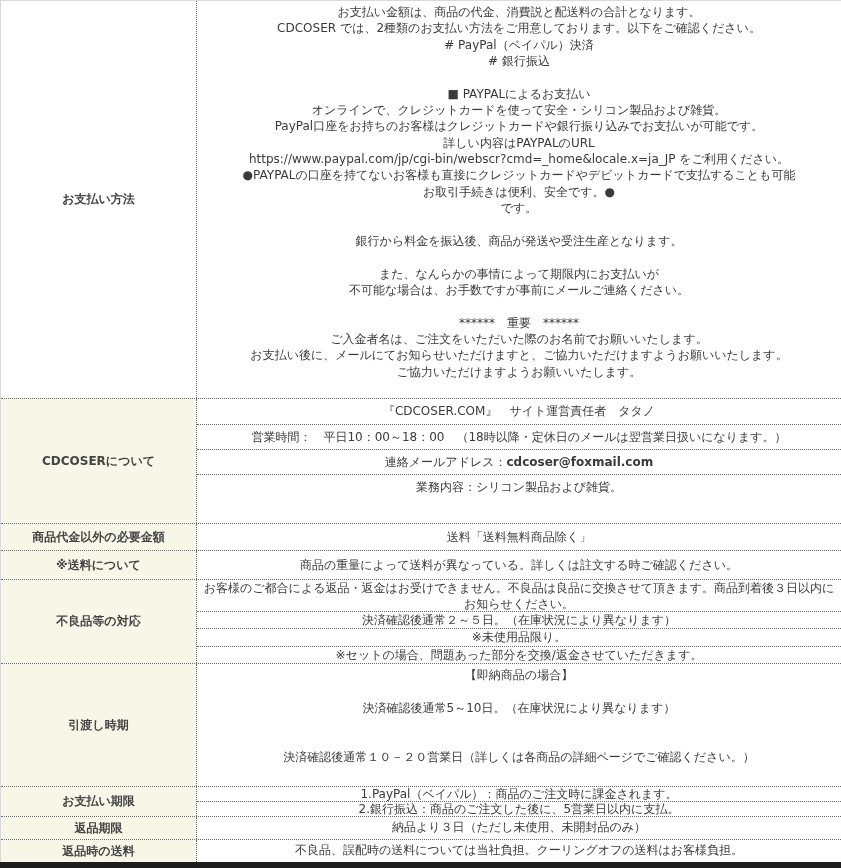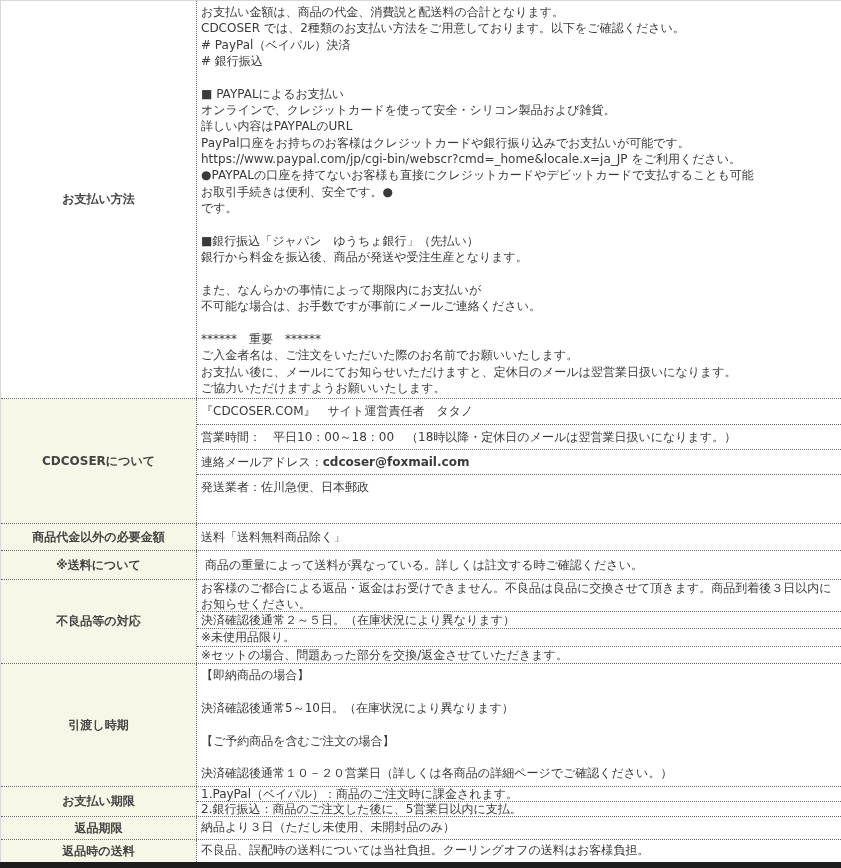--- a/index.html
+++ b/index.html
@@ -44,20 +44,21 @@
     padding:0 21px;
   }
   .label-cell.white{background:#fff;}
   .content-cell{
     flex:1;
     box-sizing:border-box;
     border-left:1px dotted var(--row-border);
     display:flex;
     flex-direction:column;
     overflow:hidden;
+    text-align:center;
   }
   .sub-cell{
     box-sizing:border-box;
     padding:2px 4px;
     overflow:hidden;
   }
   .sub-cell + .sub-cell{border-top:1px dotted var(--row-border);}
   .line{line-height:16px;}
   .bold{font-weight:bold;}
 
@@ -108,54 +109,53 @@
       <div class="label-cell white">お支払い方法</div>
       <div class="content-cell">
         <div class="sub-cell">
           <div class="line">お支払い金額は、商品の代金、消費説と配送料の合計となります。</div>
           <div class="line">CDCOSER では、2種類のお支払い方法をご用意しております。以下をご確認ください。</div>
           <div class="line"># PayPal（ベイパル）決済</div>
           <div class="line"># 銀行振込</div>
           <div class="line">&nbsp;</div>
           <div class="line">■ PAYPALによるお支払い</div>
           <div class="line">オンラインで、クレジットカードを使って安全・シリコン製品および雑貨。</div>
+          <div class="line">PayPal口座をお持ちのお客様はクレジットカードや銀行振り込みでお支払いが可能です。</div>
           <div class="line">詳しい内容はPAYPALのURL</div>
-          <div class="line">PayPal口座をお持ちのお客様はクレジットカードや銀行振り込みでお支払いが可能です。</div>
           <div class="line"><span>https://www.paypal.com/jp/cgi-bin/webscr?cmd=_home&amp;locale.x=ja_JP</span><span> をご利用ください。</span></div>
           <div class="line">●PAYPALの口座を持てないお客様も直接にクレジットカードやデビットカードで支払することも可能</div>
           <div class="line">お取引手続きは便利、安全です。●</div>
           <div class="line">です。</div>
           <div class="line">&nbsp;</div>
-          <div class="line">■銀行振込「ジャパン　ゆうちょ銀行」（先払い）</div>
           <div class="line">銀行から料金を振込後、商品が発送や受注生産となります。</div>
           <div class="line">&nbsp;</div>
           <div class="line">また、なんらかの事情によって期限内にお支払いが</div>
           <div class="line">不可能な場合は、お手数ですが事前にメールご連絡ください。</div>
           <div class="line">&nbsp;</div>
           <div class="line">******　重要　******</div>
           <div class="line">ご入金者名は、ご注文をいただいた際のお名前でお願いいたします。</div>
-          <div class="line">お支払い後に、メールにてお知らせいただけますと、定休日のメールは翌営業日扱いになります。</div>
+          <div class="line">お支払い後に、メールにてお知らせいただけますと、ご協力いただけますようお願いいたします。</div>
           <div class="line">ご協力いただけますようお願いいたします。</div>
         </div>
       </div>
     </div>
     <div class="row" id="row-about-cdcoser">
       <div class="label-cell">CDCOSERについて</div>
       <div class="content-cell">
         <div class="sub-cell">
           <div class="line">『CDCOSER.COM』　サイト運営責任者　タタノ</div>
         </div>
         <div class="sub-cell">
           <div class="line">営業時間：　平日10：00～18：00　（18時以降・定休日のメールは翌営業日扱いになります。）</div>
         </div>
         <div class="sub-cell">
           <div class="line"><span>連絡メールアドレス：</span><span class="bold">cdcoser@foxmail.com</span></div>
         </div>
         <div class="sub-cell">
-          <div class="line">発送業者：佐川急便、日本郵政</div>
+          <div class="line">業務内容：シリコン製品および雑貨。</div>
         </div>
       </div>
     </div>
     <div class="row" id="row-extra-fees">
       <div class="label-cell">商品代金以外の必要金額</div>
       <div class="content-cell">
         <div class="sub-cell">
           <div class="line">送料「送料無料商品除く」</div>
         </div>
       </div>
@@ -186,21 +186,20 @@
       </div>
     </div>
     <div class="row" id="row-delivery-time">
       <div class="label-cell">引渡し時期</div>
       <div class="content-cell">
         <div class="sub-cell">
           <div class="line">【即納商品の場合】</div>
           <div class="line">&nbsp;</div>
           <div class="line">決済確認後通常5～10日。（在庫状況により異なります）</div>
           <div class="line">&nbsp;</div>
-          <div class="line">【ご予約商品を含むご注文の場合】</div>
           <div class="line">&nbsp;</div>
           <div class="line">決済確認後通常１０－２０営業日（詳しくは各商品の詳細ページでご確認ください。）</div>
         </div>
       </div>
     </div>
     <div class="row" id="row-payment-deadline">
       <div class="label-cell">お支払い期限</div>
       <div class="content-cell">
         <div class="sub-cell">
           <div class="line">1.PayPal（ベイパル）：商品のご注文時に課金されます。</div>

